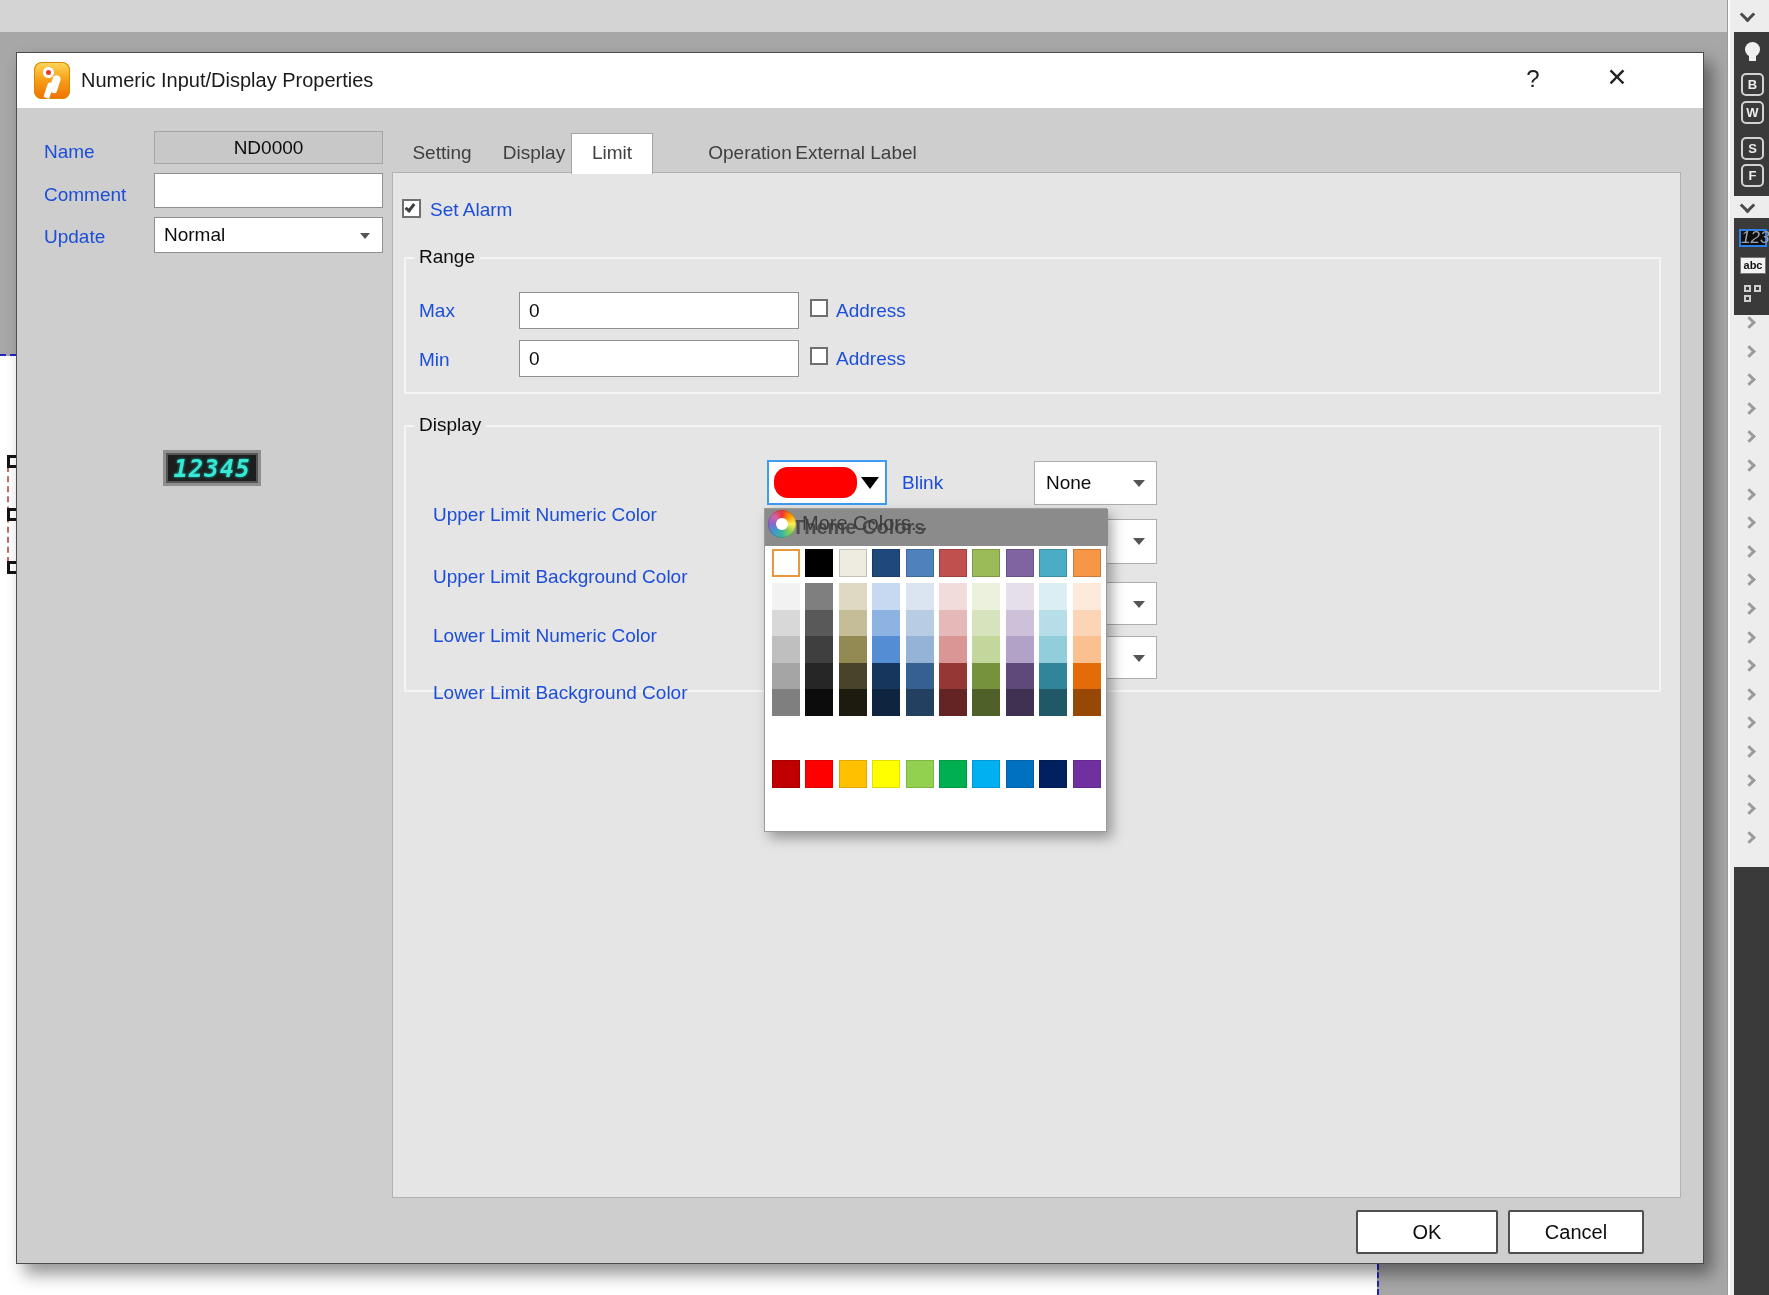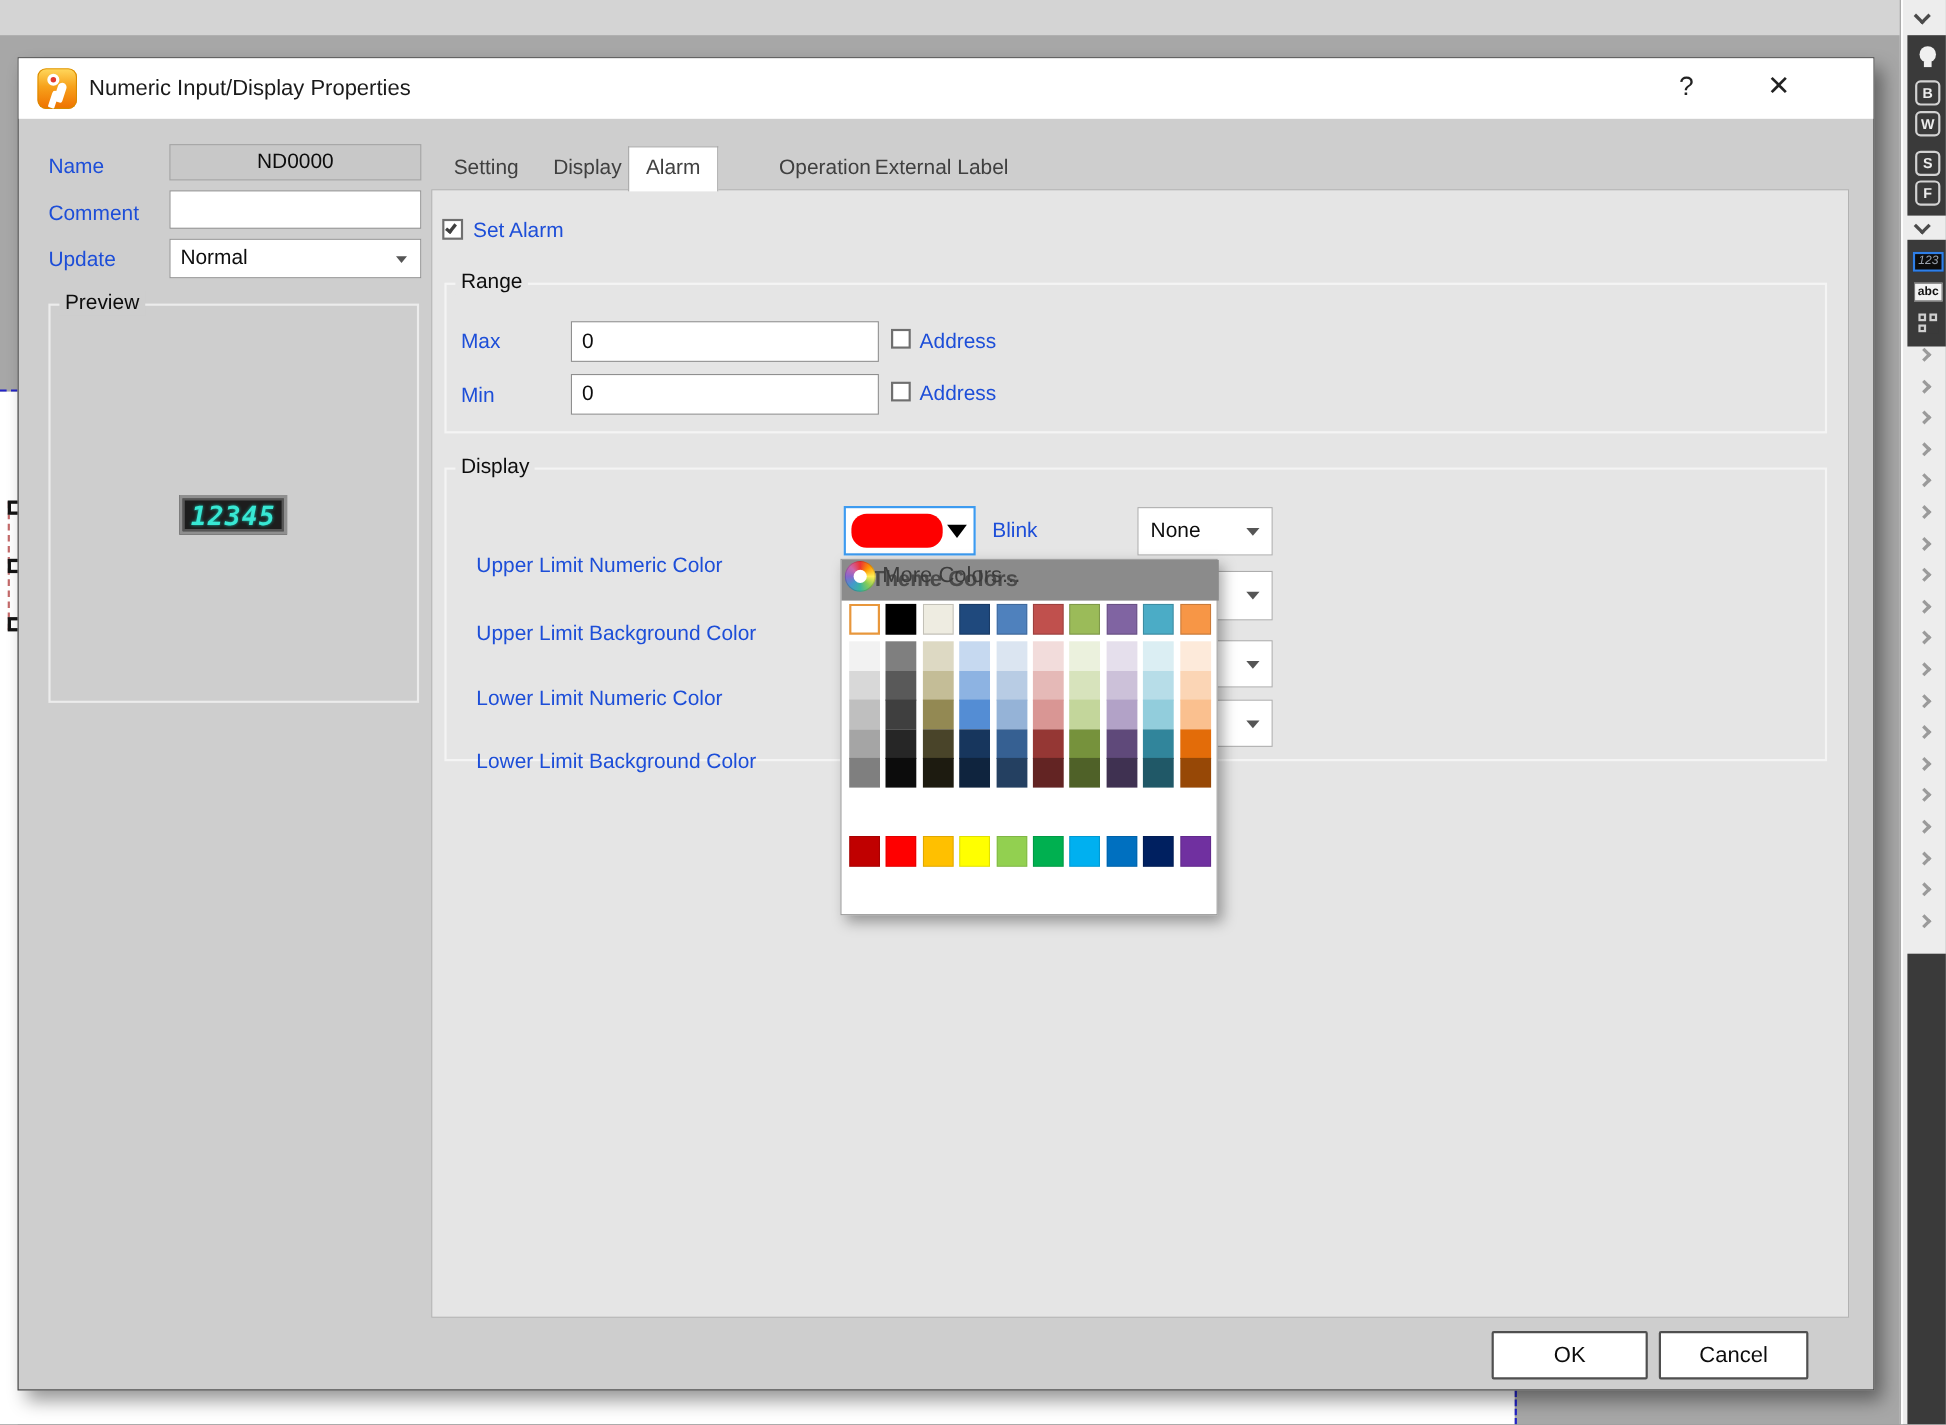--- a/index.html
+++ b/index.html
@@ -20,21 +20,21 @@
   #sidebar{left:1727px;top:0;width:42px;height:1295px;background:#ededed;border-left:1px solid #9a9a9a;box-shadow:inset 2px 0 0 #fdfdfd;}
   .sb-dark{position:absolute;left:6px;width:36px;background:#3a3a3a;}
   #sb-dark1{top:32px;height:164px;}
   #sb-dark2{top:218px;height:97px;}
   #sb-dark3{top:867px;height:428px;}
   .sq-icon{position:absolute;left:7px;width:23px;height:23px;border:2px solid #d2d2d2;border-radius:5px;color:#ececec;font-size:13px;font-weight:bold;text-align:center;line-height:19px;}
   .chev-down{position:absolute;width:11px;height:11px;border-right:3px solid #4a4a4a;border-bottom:3px solid #4a4a4a;transform:rotate(45deg);}
   .chev-right{position:absolute;left:17px;width:9px;height:9px;border-right:3px solid #9a9a9a;border-bottom:3px solid #9a9a9a;transform:rotate(-45deg);}
   #bulb{position:absolute;left:11px;top:10px;width:15px;height:15px;border-radius:50%;background:#f0f0f0;}
   #bulb:after{content:"";position:absolute;left:4px;top:14px;width:7px;height:5px;background:#f0f0f0;}
-  #num-icon{position:absolute;left:5px;top:11px;width:28px;height:18px;background:#0d0d0d;border:2px solid #2f7fe8;color:#9aa2ad;font-style:italic;font-size:11px;text-align:center;line-height:13px;}
+  #num-icon{position:absolute;left:5px;top:11px;width:28px;height:18px;background:#0d0d0d;border:2px solid #2f7fe8;color:#9aa2ad;font-style:italic;font-size:17px;text-align:center;line-height:13px;}
   #abc-icon{position:absolute;left:6px;top:39px;width:26px;height:17px;background:#f2f2f2;border:1px solid #777;color:#111;font-weight:bold;font-size:11px;text-align:center;line-height:15px;}
   #qr-icon{position:absolute;left:9px;top:66px;width:19px;height:19px;background:#3a3a3a;}
   .qr-b{position:absolute;width:7px;height:7px;border:2px solid #cfcfcf;}
 
   
   #dialog{left:16px;top:52px;width:1688px;height:1212px;background:#cecece;border:1px solid #4b4b4b;box-shadow:8px 10px 16px rgba(0,0,0,.42);}
   #titlebar{left:0;top:0;width:100%;height:55px;background:#fff;}
   #app-icon{left:17px;top:9px;width:36px;height:37px;border-radius:8px;background:linear-gradient(180deg,#ffd95e 0%,#f7a21b 45%,#ef7100 100%);box-shadow:inset 0 0 0 1px #d98a00;}
   #app-icon .ring{position:absolute;left:9px;top:5px;width:11px;height:11px;border:3px solid #fff;border-radius:50%;background:#e23b2e;}
   #app-icon .finger{position:absolute;left:17px;top:13px;width:8px;height:18px;background:#fff;border-radius:4px 4px 2px 2px;transform:rotate(18deg);box-shadow:-4px 8px 0 -1px #fff;}
@@ -197,30 +197,27 @@
 
     <div class="abs lbl" id="name-label">Name</div>
     <div class="abs field" id="name-field">ND0000</div>
     <div class="abs lbl" id="comment-label">Comment</div>
     <div class="abs field" id="comment-field"></div>
     <div class="abs lbl" id="update-label">Update</div>
     <div class="abs field" id="update-select">
       <span>Normal</span>
       <span class="dd-arrow"></span>
     </div>
-    <div class="abs" id="preview-box">
-      <span class="legend">Preview</span>
-    </div>
     <div class="abs" id="seg-display">
       <span>12345</span>
     </div>
 
     <div class="abs tab" id="tab-setting">Setting</div>
     <div class="abs tab" id="tab-display">Display</div>
-    <div class="abs tab" id="tab-alarm">Alarm</div>
+    <div class="abs tab" id="tab-alarm">Limit</div>
     <div class="abs tab" id="tab-operation">Operation</div>
     <div class="abs tab" id="tab-external">External Label</div>
 
     <div class="abs" id="panel">
 
       <div class="abs checkbox" id="set-alarm-cb">
         <span class="checkmark"></span>
       </div>
       <div class="abs lbl" id="set-alarm-label">Set Alarm</div>
 

